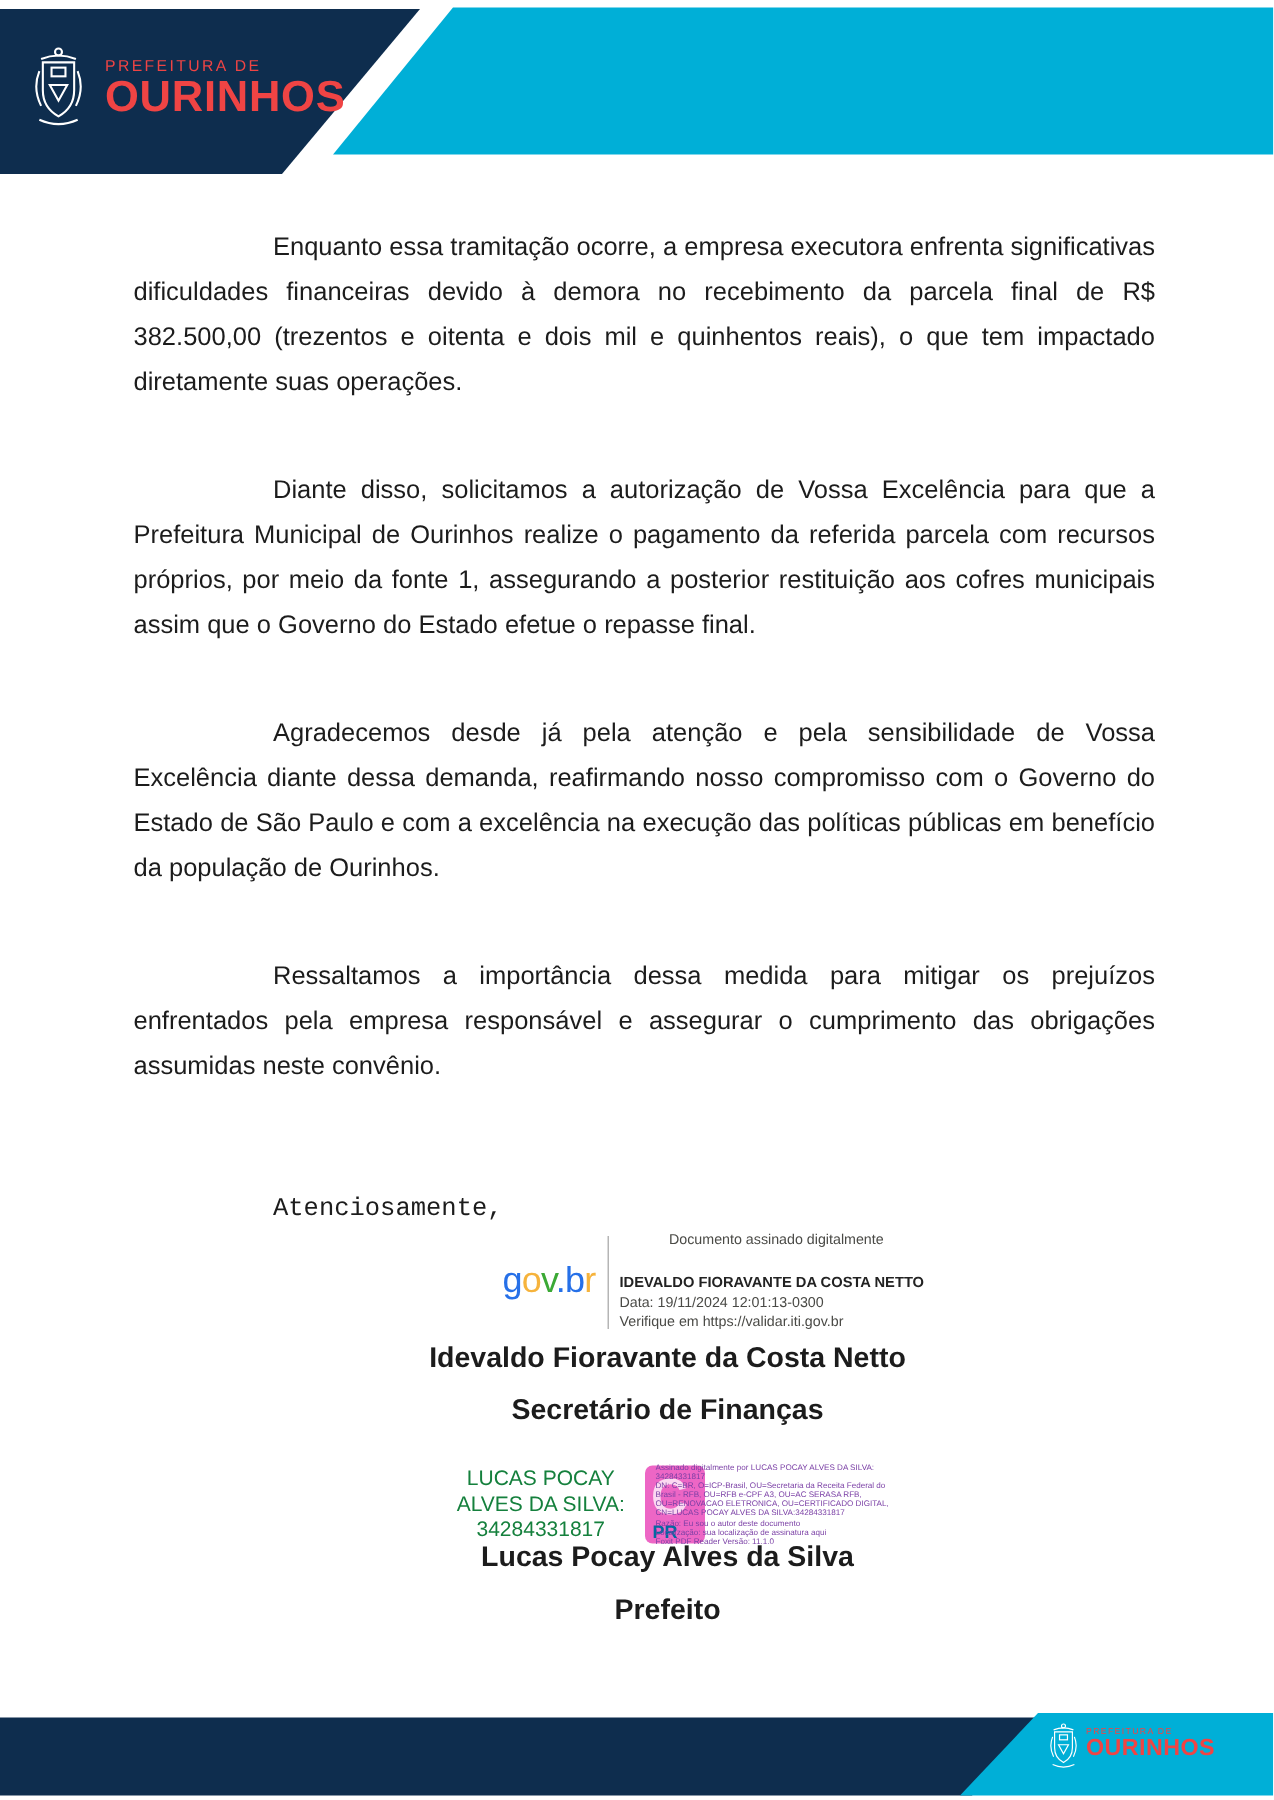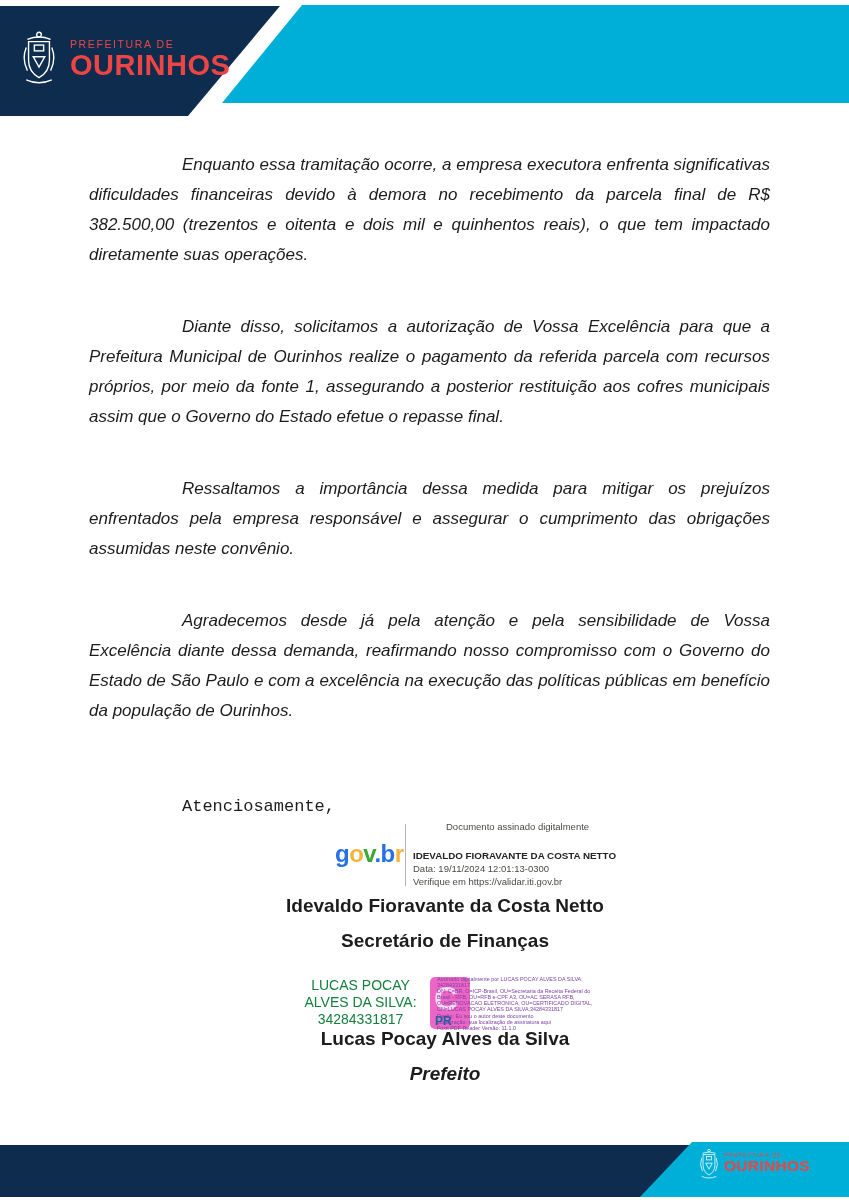--- a/index.html
+++ b/index.html
@@ -17,39 +17,39 @@
   .brand-large{font-size:29px;font-weight:bold;letter-spacing:0.5px;line-height:1.05;}
   .emblem-header{position:absolute;left:18px;top:30px;width:42px;height:58px;}
   .brand-footer{left:724px;top:1152px;}
   .brand-footer .brand-small{font-size:5.8px;letter-spacing:0.9px;}
   .brand-footer .brand-large{font-size:15.5px;letter-spacing:0.3px;}
   .emblem-footer{position:absolute;left:697px;top:1148px;width:24px;height:33px;}
   
   .letter-body{position:absolute;left:89px;top:150px;width:681px;}
   .letter-body p{
     margin:0 0 42px 0;font-size:17px;line-height:30px;
-    text-align:justify;text-indent:93px;font-style:italic;
+    text-align:justify;text-indent:93px;
   }
   .closing{position:absolute;left:182px;top:797px;font-size:17px;font-family:Liberation Mono, monospace;}
   
   .gov-stamp{position:absolute;left:335px;top:820px;width:230px;}
-  .govbr-logo{position:absolute;left:0;top:20px;font-size:24px;font-weight:bold;letter-spacing:-0.5px;text-align:center;}
+  .govbr-logo{position:absolute;left:0;top:20px;font-size:24px;font-weight:normal;letter-spacing:-0.5px;text-align:center;}
   .gb-blue{color:#2670E8;}
   .gb-yellow{color:#F6B33C;}
   .gb-green{color:#3BA935;}
   .gov-sep{position:absolute;left:70px;top:4px;width:1px;height:62px;background:#b5b5b5;}
   .gov-text{position:absolute;left:78px;top:0;width:220px;font-size:9.5px;line-height:13px;color:#4a4a46;}
   .gov-text .signer{font-weight:bold;color:#222;font-size:9.8px;margin-top:3px;}
   .gov-text .line1{margin-bottom:16px;padding-left:33px;}
   
   .sig-block{position:absolute;left:40px;width:810px;text-align:center;font-weight:bold;}
   .sig1-name{top:895px;font-size:19px;}
   .sig1-role{top:930px;font-size:19px;}
   .sig2-name{top:1028px;font-size:19px;}
-  .sig2-role{top:1063px;font-size:19px;font-style:italic;}
+  .sig2-role{top:1063px;font-size:19px;}
   
   .lucas-left{
     position:absolute;left:278px;top:977px;width:165px;text-align:center;
     font-size:14px;line-height:17px;color:#15803d;
   }
   .cert-watermark{
     position:absolute;left:430px;top:977px;width:40px;height:52px;
     background:rgba(232,59,181,0.78);border-radius:5px;overflow:hidden;
   }
   .cert-watermark .wm-c{
@@ -93,22 +93,22 @@
     <use href="#coat"></use>
   </svg>
   <div class="brand brand-header">
     <div class="brand-small">PREFEITURA DE</div>
     <div class="brand-large">OURINHOS</div>
   </div>
 
   <div class="letter-body">
     <p>Enquanto essa tramitação ocorre, a empresa executora enfrenta significativas dificuldades financeiras devido à demora no recebimento da parcela final de R$ 382.500,00 (trezentos e oitenta e dois mil e quinhentos reais), o que tem impactado diretamente suas operações.</p>
     <p>Diante disso, solicitamos a autorização de Vossa Excelência para que a Prefeitura Municipal de Ourinhos realize o pagamento da referida parcela com recursos próprios, por meio da fonte 1, assegurando a posterior restituição aos cofres municipais assim que o Governo do Estado efetue o repasse final.</p>
+    <p>Agradecemos desde já pela atenção e pela sensibilidade de Vossa Excelência diante dessa demanda, reafirmando nosso compromisso com o Governo do Estado de São Paulo e com a excelência na execução das políticas públicas em benefício da população de Ourinhos.</p>
     <p>Ressaltamos a importância dessa medida para mitigar os prejuízos enfrentados pela empresa responsável e assegurar o cumprimento das obrigações assumidas neste convênio.</p>
-    <p>Agradecemos desde já pela atenção e pela sensibilidade de Vossa Excelência diante dessa demanda, reafirmando nosso compromisso com o Governo do Estado de São Paulo e com a excelência na execução das políticas públicas em benefício da população de Ourinhos.</p>
   </div>
 
   <div class="closing">Atenciosamente,</div>
 
   <div class="gov-stamp">
     <div class="govbr-logo"><span class="gb-blue">g</span><span class="gb-yellow">o</span><span class="gb-green">v</span><span class="gb-blue">.</span><span class="gb-blue">b</span><span class="gb-yellow">r</span></div>
     <div class="gov-sep"></div>
     <div class="gov-text">
       <div class="line1">Documento assinado digitalmente</div>
       <div class="signer">IDEVALDO FIORAVANTE DA COSTA NETTO</div>

